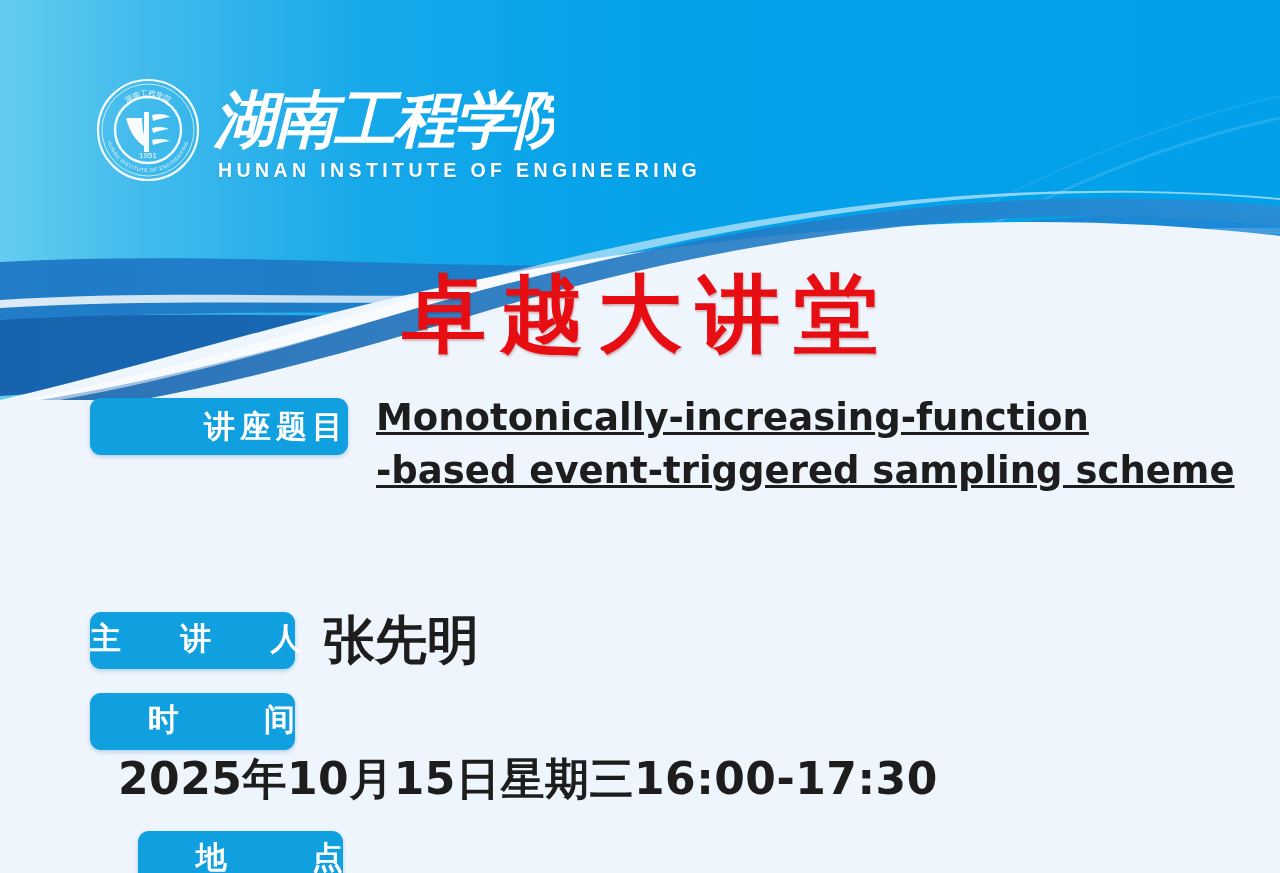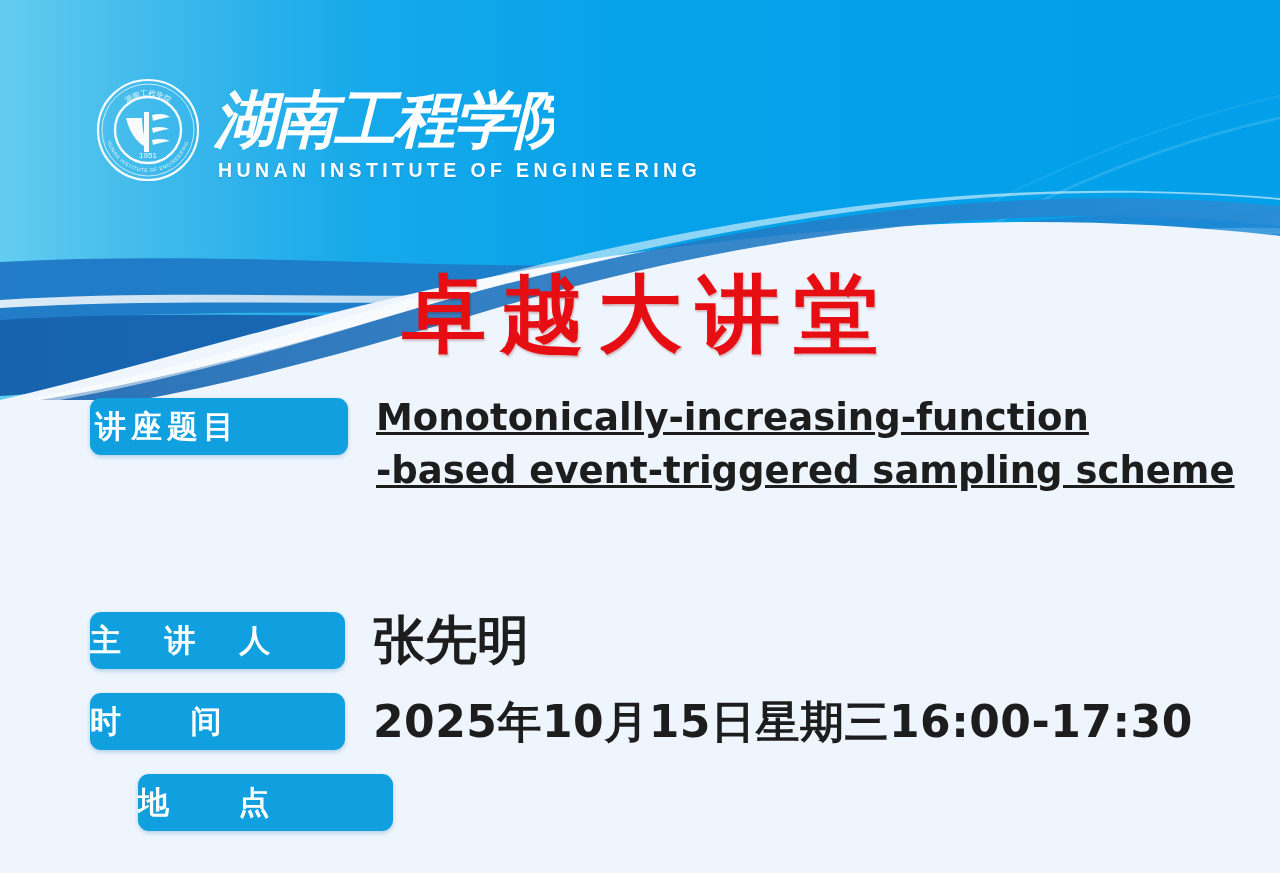--- a/index.html
+++ b/index.html
@@ -66,40 +66,40 @@
 
   
   .rows{
     position:absolute;left:90px;top:398px;width:1160px;z-index:6;
   }
   .row{
     display:flex;align-items:flex-start;
   }
   .row-title   {margin-bottom:0;}
   .row-speaker {margin-top:115px;}
-  .row-time    {margin-top:24px;}
+  .row-time    {margin-top:24px;flex-direction:column;}
   .row-place   {margin-top:24px;margin-left:48px;}
 
   .tag{
     box-sizing:border-box;
     background:#109fdf;
     border-radius:11px;
     color:#ffffff;
     font-family:"DejaVu Sans","Liberation Sans",sans-serif;
     font-size:31px;
     font-weight:bold;
     height:57px;
     line-height:57px;
-    text-align:left;
+    text-align:right;
     flex:0 0 auto;
     box-shadow:0 2px 4px rgba(20,110,170,.28);
     white-space:nowrap;
   }
   .tag-title  {width:258px;letter-spacing:5px;text-indent:5px;}
-  .tag-wide   {width:255px;}
+  .tag-wide   {width:205px;font-family:Liberation Mono, monospace;}
 
   .val{
     margin-left:28px;
     color:#1d1d1d;
     font-family:"DejaVu Sans","Liberation Sans",sans-serif;
     font-weight:bold;
     font-size:37px;
     line-height:57px;
     white-space:nowrap;
   }

